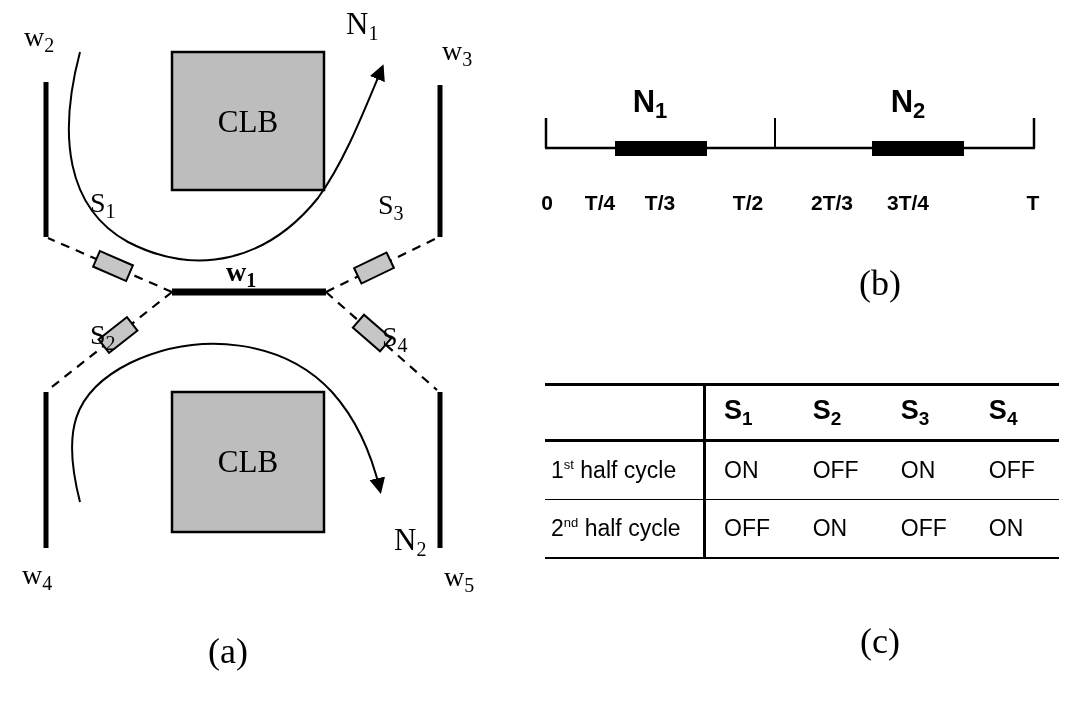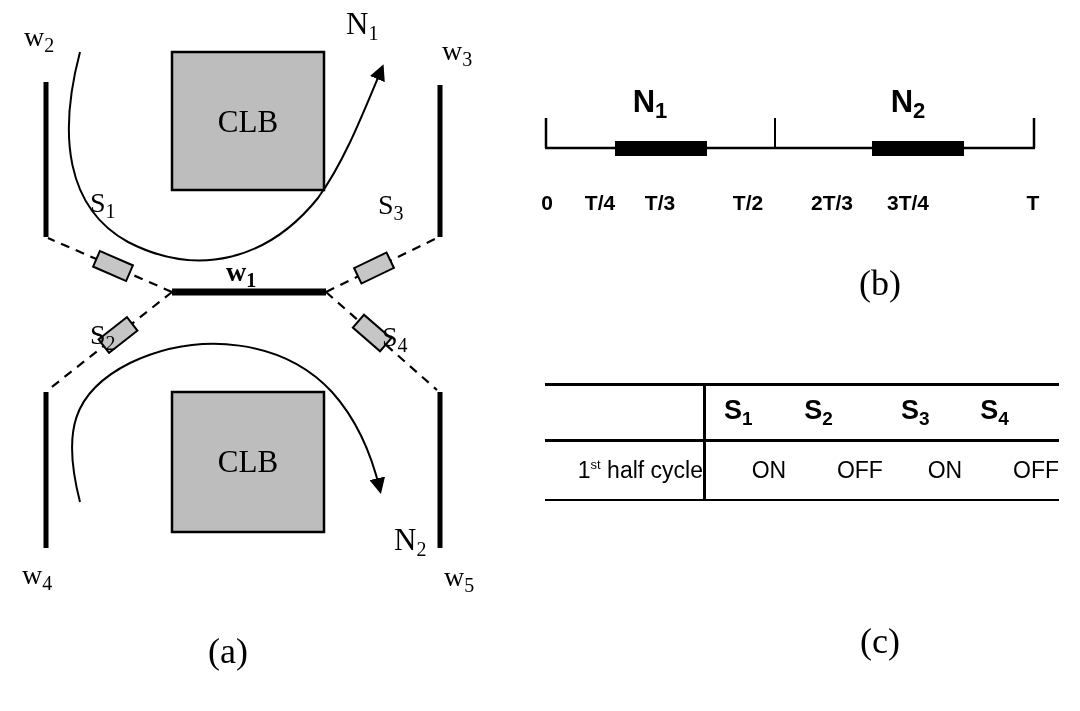--- a/index.html
+++ b/index.html
@@ -19,21 +19,21 @@
   .pulse-lbl{font-family:"Liberation Sans",sans-serif;font-weight:bold;font-size:31px;}
   .psub{font-size:22px;}
   .tick{font-family:"Liberation Sans",sans-serif;font-weight:bold;font-size:21px;}
 
   
   .panel-c{position:absolute;left:545px;top:383px;width:514px;}
   .panel-c table{width:100%;border-collapse:collapse;border-top:3px solid #000;
                  font-family:"Liberation Sans",sans-serif;color:#000;}
   .panel-c th{font-size:27px;font-weight:bold;text-align:left;
               padding:9px 0 9px 18px;border-bottom:3px solid #000;}
-  .panel-c td{font-size:23px;font-weight:normal;text-align:right;
+  .panel-c td{font-size:23px;font-weight:normal;text-align:left;
               padding:15px 0 15px 18px;}
   .panel-c .rowlabel-col{width:152px;border-right:3px solid #000;padding-left:6px;}
   .panel-c tbody tr:first-child td{border-bottom:1px solid #000;}
   .panel-c tbody tr:last-child td{border-bottom:2px solid #000;}
   .panel-c th sub{font-size:19px;}
   .panel-c td sup{font-size:13px;}
 
   
   .caption{position:absolute;font-family:"Liberation Serif",serif;font-size:36px;
            color:#000;text-align:center;}
@@ -136,20 +136,27 @@
         </tr>
       </thead>
       <tbody>
         <tr>
           <td class="rowlabel-col"><span>1</span><sup>st</sup><span> half cycle</span></td>
           <td>ON</td>
           <td>OFF</td>
           <td>ON</td>
           <td>OFF</td>
         </tr>
+        <tr>
+          <td class="rowlabel-col"><span>2</span><sup>nd</sup><span> half cycle</span></td>
+          <td>OFF</td>
+          <td>ON</td>
+          <td>OFF</td>
+          <td>ON</td>
+        </tr>
       </tbody>
     </table>
   </div>
 
   <div id="cap-a" class="caption">(a)</div>
   <div id="cap-b" class="caption">(b)</div>
   <div id="cap-c" class="caption">(c)</div>
 
 </div>
 

